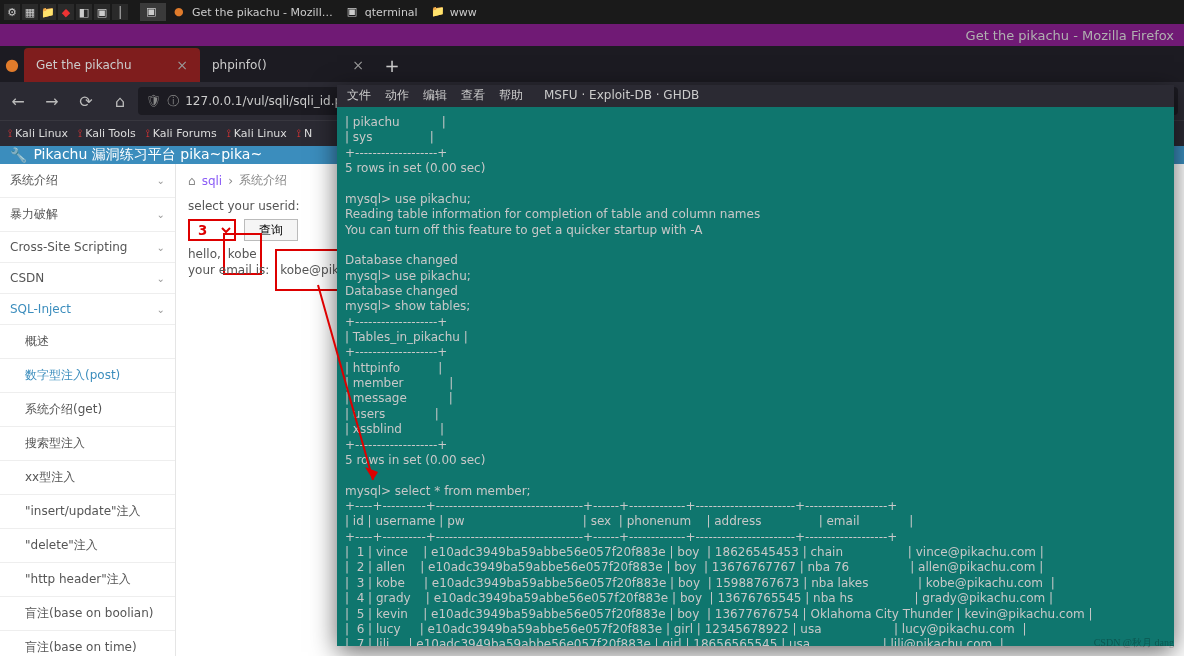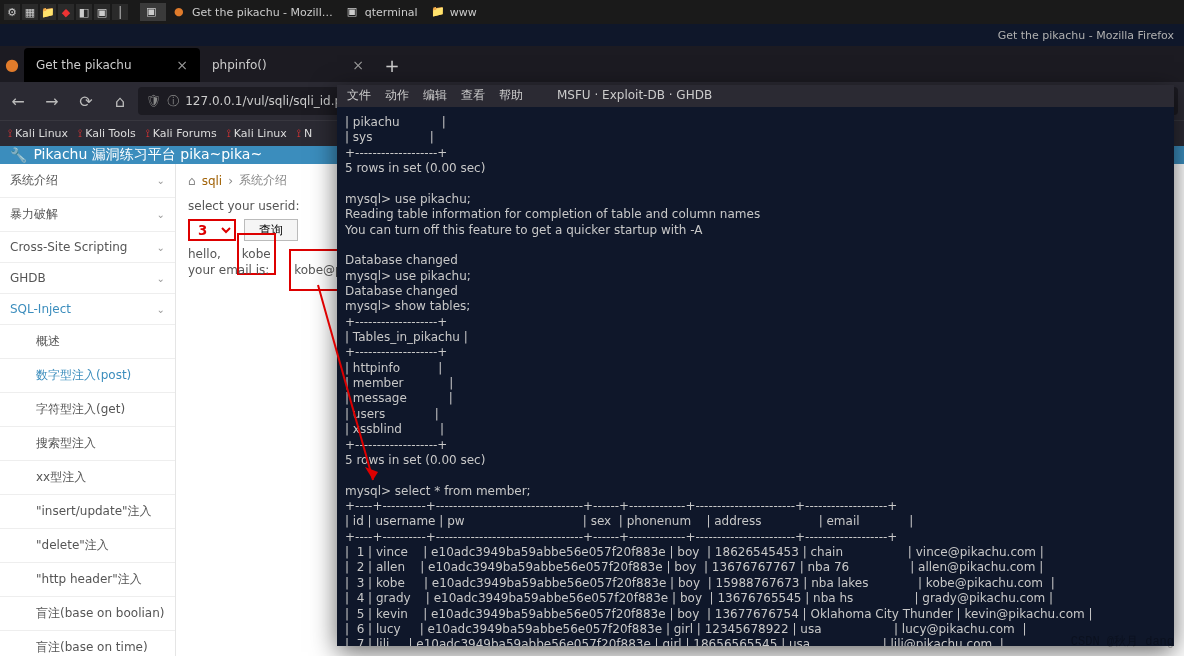--- a/index.html
+++ b/index.html
@@ -8,27 +8,27 @@
 
 .taskbar { height:24px; background:#1a1a1a; display:flex; align-items:center; font-size:11px; color:#ccc; }
 .taskbar .tray { display:flex; align-items:center; gap:2px; padding:0 4px; }
 .taskbar .tray span { display:inline-flex; width:16px; height:16px; align-items:center; justify-content:center; background:#2a2a2a; }
 .taskbar .apps { display:flex; gap:2px; margin-left:8px; }
 .taskbar .app { display:flex; align-items:center; gap:4px; padding:2px 6px; }
 .taskbar .app.active { background:#3a3a3a; }
 .taskbar .app .ico { width:14px; height:14px; display:inline-block; }
 
 
-.fx-title { height:22px; background:#0f172a; color:#b0b0b0; font-size:11px; display:flex; align-items:center; justify-content:flex-end; padding-right:10px; }
+.fx-title { height:22px; background:#701a75; color:#b0b0b0; font-size:13px; display:flex; align-items:center; justify-content:flex-end; padding-right:10px; }
 
 
 .tabstrip { height:36px; background:#1c1b22; display:flex; align-items:flex-end; }
 .fx-icon { width:24px; height:36px; display:flex; align-items:center; justify-content:center; }
 .tab { height:34px; width:176px; display:flex; align-items:center; padding:0 12px; color:#ccc; font-size:12px; position:relative; }
-.tab.active { background:#000000; border-top-left-radius:4px; border-top-right-radius:4px; }
+.tab.active { background:#7f1d1d; border-top-left-radius:4px; border-top-right-radius:4px; }
 .tab .close { margin-left:auto; color:#999; font-size:14px; }
 .newtab { width:32px; height:34px; display:flex; align-items:center; justify-content:center; color:#ccc; font-size:18px; }
 
 
 .toolbar { height:38px; background:#2b2a33; display:flex; align-items:center; gap:6px; padding:0 6px; }
 .toolbar .nav { display:flex; gap:10px; color:#bbb; }
 .toolbar .nav span { width:24px; text-align:center; }
 .urlbar { flex:1; height:28px; background:#1c1b22; border-radius:4px; display:flex; align-items:center; padding:0 8px; color:#ccc; font-size:12px; gap:6px; }
 .urlbar .shield, .urlbar .info { color:#888; }
 
@@ -36,42 +36,42 @@
 .bmbar { height:26px; background:#2b2a33; display:flex; align-items:center; gap:10px; padding:0 8px; font-size:11px; color:#ddd; border-top:1px solid #38373f; }
 .bmbar .bm { display:flex; align-items:center; gap:3px; }
 .bmbar .bm .d { color:#e33; }
 
 
 .content { position:absolute; top:146px; left:0; right:0; bottom:0; background:#fff; color:#333; display:flex; flex-direction:column; }
 .pk-header { height:36px; background:#3b8dbd; color:#fff; display:flex; align-items:center; padding:0 10px; font-size:14px; gap:6px; }
 .pk-body { flex:1; display:flex; }
 .sidebar { width:176px; border-right:1px solid #e5e5e5; font-size:12px; overflow:auto; }
 .side-item { padding:8px 10px; border-bottom:1px solid #eee; display:flex; align-items:center; justify-content:space-between; color:#555; }
-.side-item.sub { padding-left:36px; }
+.side-item.sub { padding-left:25px; }
 .side-item.h { color:#3b8dbd;gap:44px; }
 .side-item .chev { color:#999; font-size:10px; }
 .main { flex:1; padding:8px 12px; font-size:12px; color:#555; }
 .crumb { display:flex; align-items:center; gap:6px; color:#888; margin-bottom:10px; }
-.crumb a { color:#a16207; text-decoration:none; }
+.crumb a { color:#8b5cf6; text-decoration:none; }
 .formrow { display:flex; align-items:center; gap:8px; margin-bottom:6px; }
 select.idsel { height:22px; border:2px solid #d00; color:#d00; font-weight:bold; padding:0 4px; width:48px; background:#fff; }
 button.q { height:22px; padding:0 14px; border:1px solid #bbb; background:#f5f5f5; font-size:12px; border-radius:0; }
-.hello .boxed, .emailln .boxed { border:2px solid #d00; padding:12px 3px; margin-left:16px; }
+.hello .boxed, .emailln .boxed { border:2px solid #d00; padding:12px 3px; margin-left:2px; }
 .emailln { margin-top:2px; }
 
 
-.term { position:absolute; left:337px; top:85px; right:10px; bottom:10px; background:#0f172a; color:#c8c8c8; font-family:"DejaVu Sans Mono",Consolas,monospace; font-size:12px; line-height:1.28; box-shadow:0 6px 24px rgba(0,0,0,.6); }
+.term { position:absolute; left:337px; top:85px; right:10px; bottom:10px; background:#0f766e; color:#c8c8c8; font-family:"DejaVu Sans Mono",Consolas,monospace; font-size:12px; line-height:1.28; box-shadow:0 6px 24px rgba(0,0,0,.6); }
 .term-menu { height:22px; background:#2b2a33; display:flex; align-items:center; gap:14px; padding:0 10px; font-size:12px; color:#ccc; }
 .term-body { padding:8px 8px 12px; white-space:pre; overflow:auto; height:calc(100% - 22px); }
 
 
 .arrow { position:absolute; left:308px; top:275px; width:80px; height:220px; pointer-events:none; }
 
 
-.wm { position:absolute; right:10px; bottom:6px; font-size:12px; color:rgba(0,0,0,.28); font-family:Liberation Mono, monospace; }
+.wm { position:absolute; right:10px; bottom:6px; font-size:10px; color:rgba(0,0,0,.28); font-family:Liberation Serif, serif; }
 </style>
 </head>
 <body>
 
 <div class="taskbar">
   <div class="tray">
     <span>⚙</span>
     <span>▦</span>
     <span>📁</span>
     <span style="color:#e33">◆</span>
@@ -165,35 +165,35 @@
         </div>
         <div class="side-item">
           <span>暴力破解</span>
           <span class="chev">⌄</span>
         </div>
         <div class="side-item">
           <span>Cross-Site Scripting</span>
           <span class="chev">⌄</span>
         </div>
         <div class="side-item">
-          <span>GHDB</span>
+          <span>CSDN</span>
           <span class="chev">⌄</span>
         </div>
         <div class="side-item h">
           <span>SQL-Inject</span>
           <span class="chev">⌄</span>
         </div>
         <div class="side-item sub">
           <span>概述</span>
         </div>
         <div class="side-item sub h">
           <span>数字型注入(post)</span>
         </div>
         <div class="side-item sub">
-          <span>字符型注入(get)</span>
+          <span>系统介绍(get)</span>
         </div>
         <div class="side-item sub">
           <span>搜索型注入</span>
         </div>
         <div class="side-item sub">
           <span>xx型注入</span>
         </div>
         <div class="side-item sub">
           <span>"insert/update"注入</span>
         </div>
@@ -234,21 +234,21 @@
   </div>
 </div>
 
 <div class="term">
   <div class="term-menu">
     <span>文件</span>
     <span>动作</span>
     <span>编辑</span>
     <span>查看</span>
     <span>帮助</span>
-    <span class="dim" style="margin-left:20px">MSFU · Exploit-DB · GHDB</span>
+    <span class="dim" style="margin-left:7px">MSFU · Exploit-DB · GHDB</span>
   </div>
   <div class="term-body" id="termbody">| pikachu           |
 | sys               |
 +-------------------+
 5 rows in set (0.00 sec)
 
 mysql&gt; use pikachu;
 Reading table information for completion of table and column names
 You can turn off this feature to get a quicker startup with -A
 

